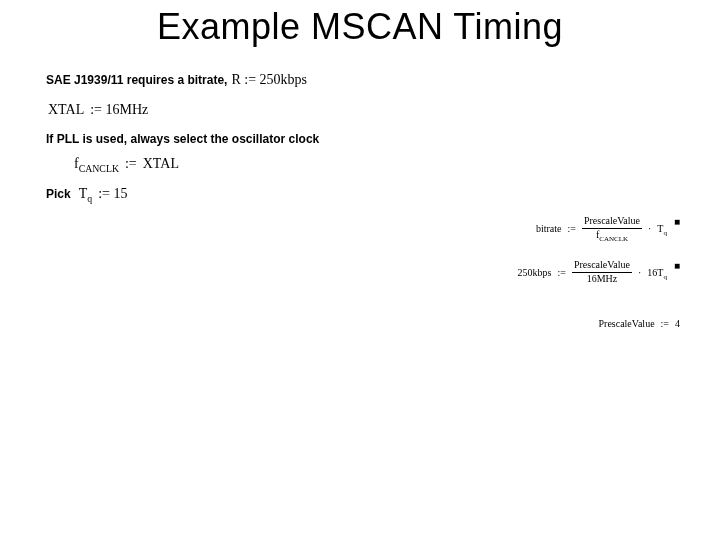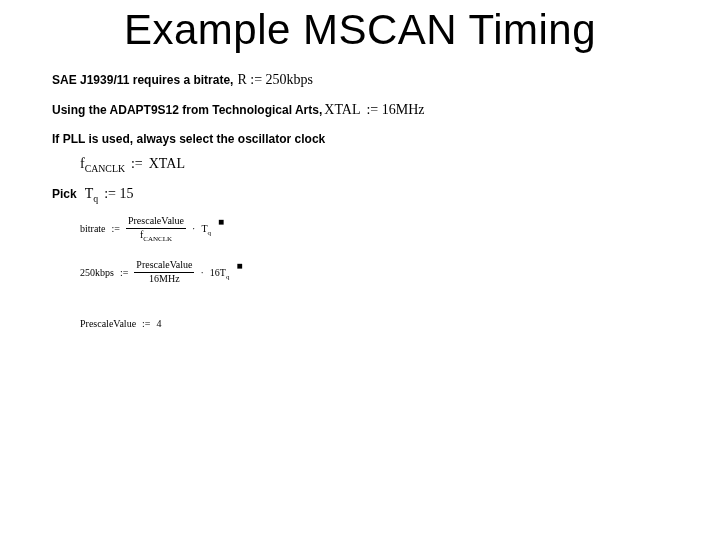--- a/index.html
+++ b/index.html
@@ -17,40 +17,40 @@
     width: 720px;
     height: 540px;
     box-sizing: border-box;
   }
   .title {
     position: absolute;
     top: 6px;
     left: 0;
     right: 0;
     text-align: center;
-    font-size: 42px;
+    font-size: 36px;
     font-weight: 400;
     letter-spacing: 0.5px;
   }
   .body {
     position: absolute;
     top: 72px;
-    left: 52px;
+    left: 46px;
     right: 40px;
   }
   .line {
     display: flex;
     align-items: baseline;
     flex-wrap: wrap;
     margin: 0 0 10px 0;
   }
   .bold { font-weight: 700; }
   .small { font-size: 12px; }
   .smaller { font-size: 14px; }
-  .tiny { font-size: 10px; }
+  .tiny { font-size: 10px; justify-content: flex-end; }
   .indent1 { margin-left: 28px; }
   .expr {
     display: inline-flex;
     align-items: center;
     gap: 6px;
     font-family: "Times New Roman", Times, serif;
   }
   .frac {
     display: inline-flex;
     flex-direction: column;
@@ -93,21 +93,20 @@
 
     <div class="line small">
       <span class="bold">SAE J1939/11 requires  a bitrate,</span>
       <span style="width:4px;"></span>
       <span class="expr smaller">R := 250kbps</span>
     </div>
 
     <div class="gap-s"></div>
 
     <div class="line small">
-      <span class="bold">Using the ADAPT9S12 from Technological Arts,</span>
       <span style="width:2px;"></span>
       <span class="expr smaller">
         <span>XTAL</span>
         <span>:= 16MHz</span>
       </span>
     </div>
 
     <div class="gap-s"></div>
 
     <div class="line small">

